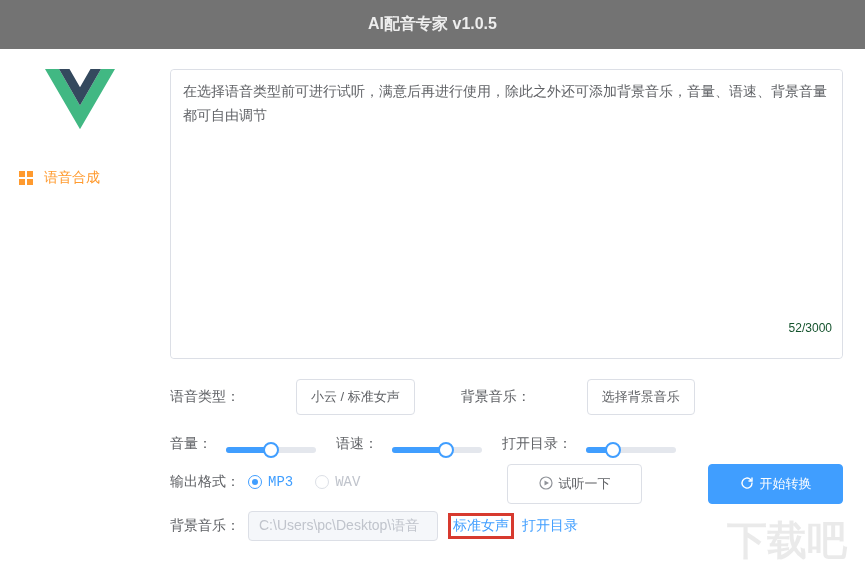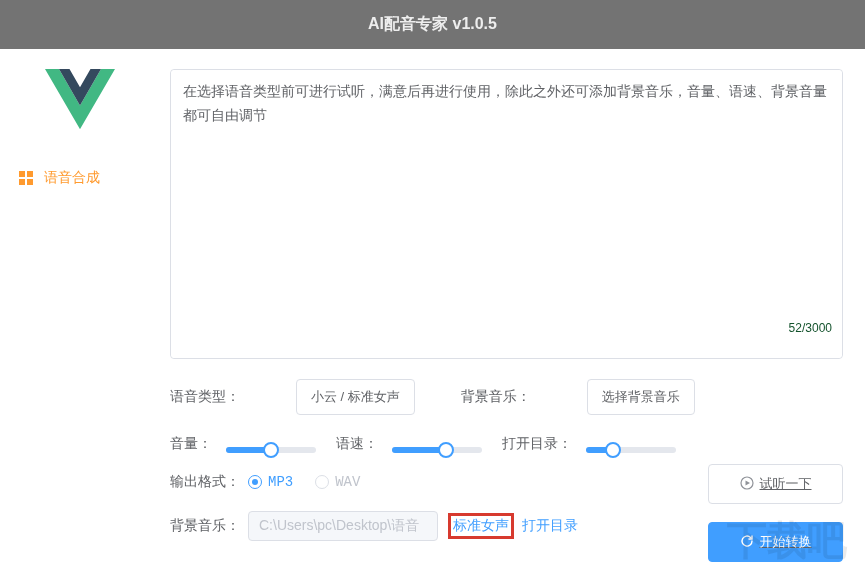--- a/index.html
+++ b/index.html
@@ -25,21 +25,21 @@
 .slider-fill { position: absolute; left: 0; top: 0; bottom: 0; background: #409eff; border-radius: 3px; }
 .slider-thumb { position: absolute; top: 50%; width: 16px; height: 16px; border: 2px solid #409eff; background: #fff; border-radius: 50%; transform: translate(-50%, -50%); }
 .radio-group { display: flex; align-items: center; gap: 22px; }
 .radio { display: inline-flex; align-items: center; gap: 6px; cursor: pointer; font-family: Liberation Mono, monospace; }
 .radio-circle { width: 14px; height: 14px; border: 1px solid #dcdfe6; border-radius: 50%; display: inline-flex; align-items: center; justify-content: center; }
 .radio.checked .radio-circle { border-color: #409eff; }
 .radio.checked .radio-circle::after { content: ""; width: 6px; height: 6px; background: #409eff; border-radius: 50%; }
 .radio.checked .radio-label { color: #409eff; }
 .path-input { width: 190px; border: 1px solid #dcdfe6; border-radius: 4px; padding: 6px 10px; color: #c0c4cc; font-size: 14px; background: #f5f7fa; }
 .link { color: #409eff; cursor: pointer; }
-.action-col { position: absolute; right: 22px; top: 415px; display:flex; flex-direction:column; gap:18px;text-decoration:underline;}
+.action-col { position: absolute; right: 22px; top: 415px; display:flex; flex-direction:row; gap:18px;}
 .action-col .btn { min-width: 135px; justify-content:center; padding:10px 14px;}
 .red-box { border: 3px solid #d73a2f; padding: 1px 2px; margin-left: 2px; }
 .faint-bg { position:absolute; right:8px; bottom:0; width:170px; height:120px; opacity:0.08; pointer-events:none; font-size:40px; font-weight:bold; color:#000; display:flex; align-items:flex-end; justify-content:flex-end; padding:10px;}
 .controls-row { display:flex; align-items:center; gap: 20px; margin-top: 20px;}
 </style>
 </head>
 <body>
 
 <div class="app">
   <div class="header">

